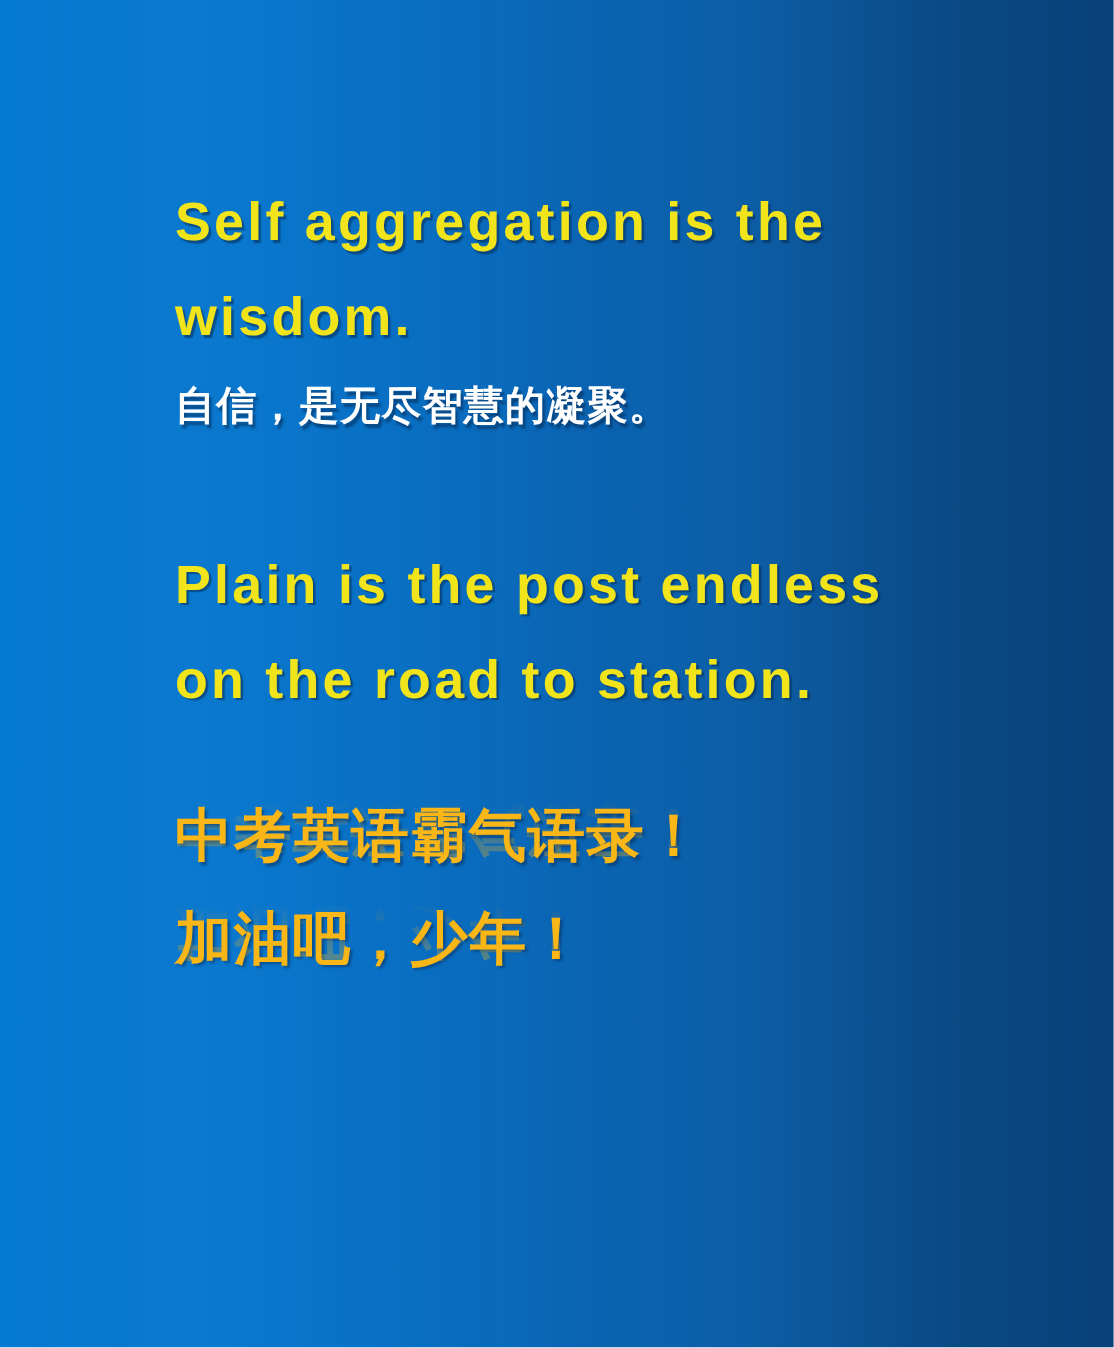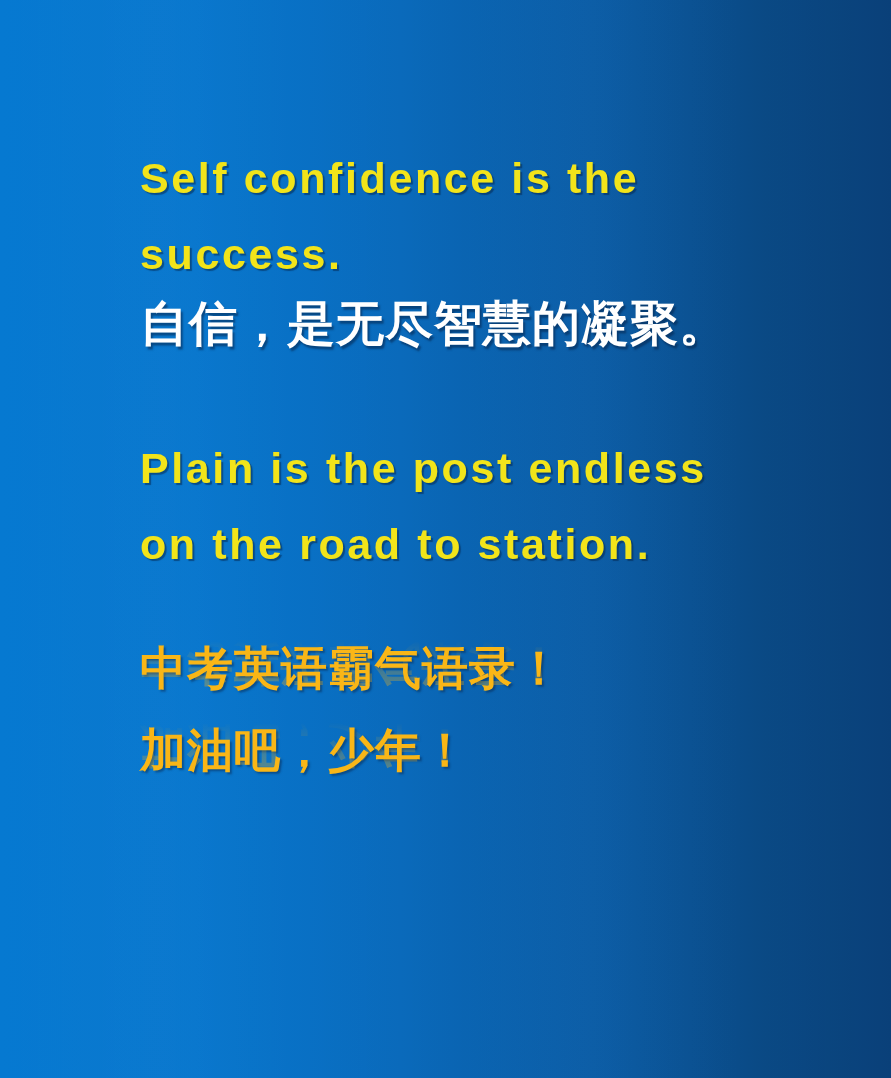--- a/index.html
+++ b/index.html
@@ -58,21 +58,21 @@
     font-size: 43px;
     font-weight: bold;
     letter-spacing: 2.6px;
     line-height: 76px;
     white-space: nowrap;
     text-shadow: 2px 2px 1px rgba(6,40,80,0.55);
   }
 
   .cn-line-white {
     color: #ffffff;
-    font-size: 48px;
+    font-size: 32px;
     font-weight: bold;
     letter-spacing: 1px;
     line-height: 64px;
     white-space: nowrap;
     text-shadow: 2px 3px 2px rgba(5,35,72,0.55);
   }
 
   .block-gap {
     height: 74px;
   }
@@ -113,22 +113,22 @@
     pointer-events: none;
   }
 </style>
 </head>
 <body>
 
 <div class="slide">
   <div class="content">
 
     <div>
-      <div class="en-line">Self confidence is the</div>
-      <div class="en-line">success.</div>
+      <div class="en-line">Self aggregation is the</div>
+      <div class="en-line">wisdom.</div>
       <div class="cn-line-white">自信，是无尽智慧的凝聚。</div>
     </div>
 
     <div class="block-gap"></div>
 
     <div>
       <div class="en-line">Plain is the post endless</div>
       <div class="en-line">on the road to station.</div>
     </div>
 

